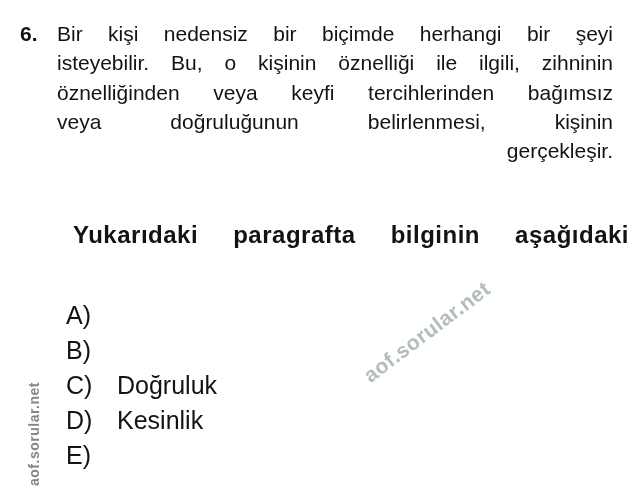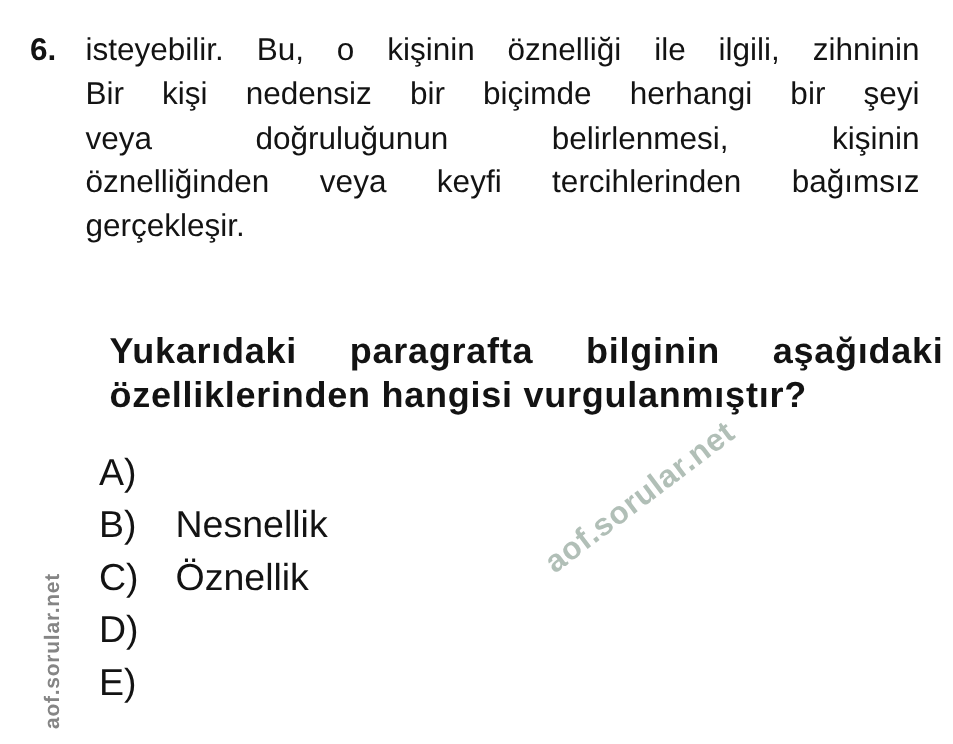--- a/index.html
+++ b/index.html
@@ -33,21 +33,21 @@
     width: 556px;
     font-size: 21px;
     line-height: 29.3px;
   }
   .jline {
     text-align: justify;
     text-align-last: justify;
     white-space: nowrap;
   }
   .lline {
-    text-align: left;
+    text-align: right;
   }
   
   #prompt {
     position: absolute;
     left: 73px;
     top: 220px;
     width: 556px;
     font-size: 24px;
     line-height: 29px;
     font-weight: bold;
@@ -98,46 +98,45 @@
   }
 </style>
 </head>
 <body>
 
 <div id="page" style="color: rgb(19, 19, 19); background: rgb(255, 255, 255);">
 
   <div id="qnum">6.</div>
 
   <div id="para">
+    <div class="jline">Bir kişi nedensiz bir biçimde herhangi bir şeyi</div>
     <div class="jline">isteyebilir. Bu, o kişinin öznelliği ile ilgili, zihninin</div>
-    <div class="jline">Bir kişi nedensiz bir biçimde herhangi bir şeyi</div>
+    <div class="jline">öznelliğinden veya keyfi tercihlerinden bağımsız</div>
     <div class="jline">veya doğruluğunun belirlenmesi, kişinin</div>
-    <div class="jline">öznelliğinden veya keyfi tercihlerinden bağımsız</div>
     <div class="lline">gerçekleşir.</div>
   </div>
 
   <div id="prompt">
     <div class="jline">Yukarıdaki paragrafta bilginin aşağıdaki</div>
-    <div class="lline">özelliklerinden hangisi vurgulanmıştır?</div>
   </div>
 
   <div id="options">
     <div class="opt-row">
       <span class="opt-letter">A)</span>
     </div>
     <div class="opt-row">
       <span class="opt-letter">B)</span>
-      <span class="opt-label">Nesnellik</span>
     </div>
     <div class="opt-row">
       <span class="opt-letter">C)</span>
-      <span class="opt-label">Öznellik</span>
+      <span class="opt-label">Doğruluk</span>
     </div>
     <div class="opt-row">
       <span class="opt-letter">D)</span>
+      <span class="opt-label">Kesinlik</span>
     </div>
     <div class="opt-row">
       <span class="opt-letter">E)</span>
     </div>
   </div>
 
   <div id="wm-side" style="color: rgb(133, 133, 133);">aof.sorular.net</div>
   <div id="wm-diag" style="color: rgb(177, 191, 183);">aof.sorular.net</div>
 
 </div>

